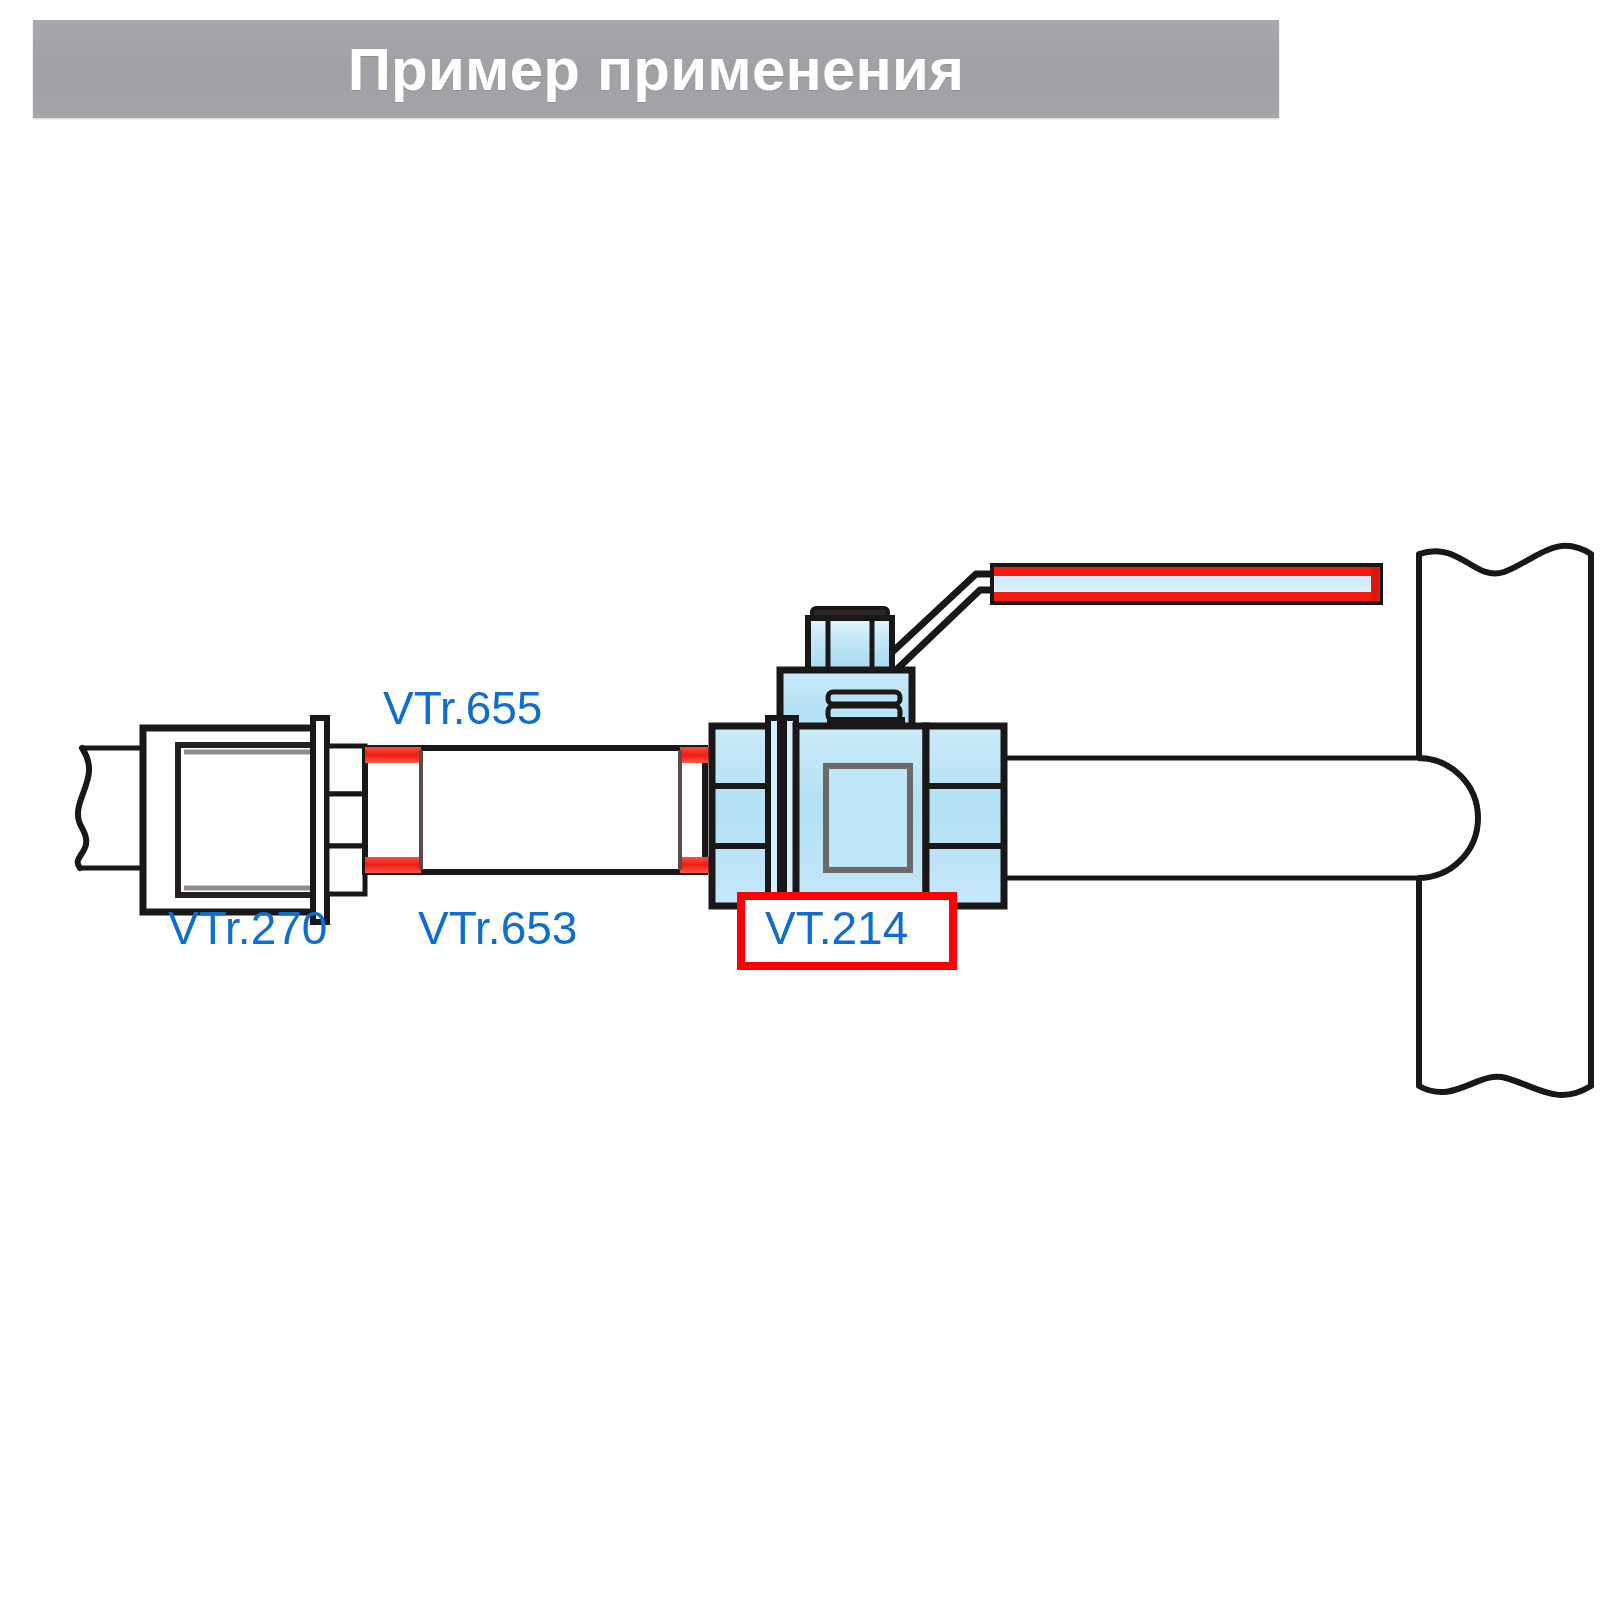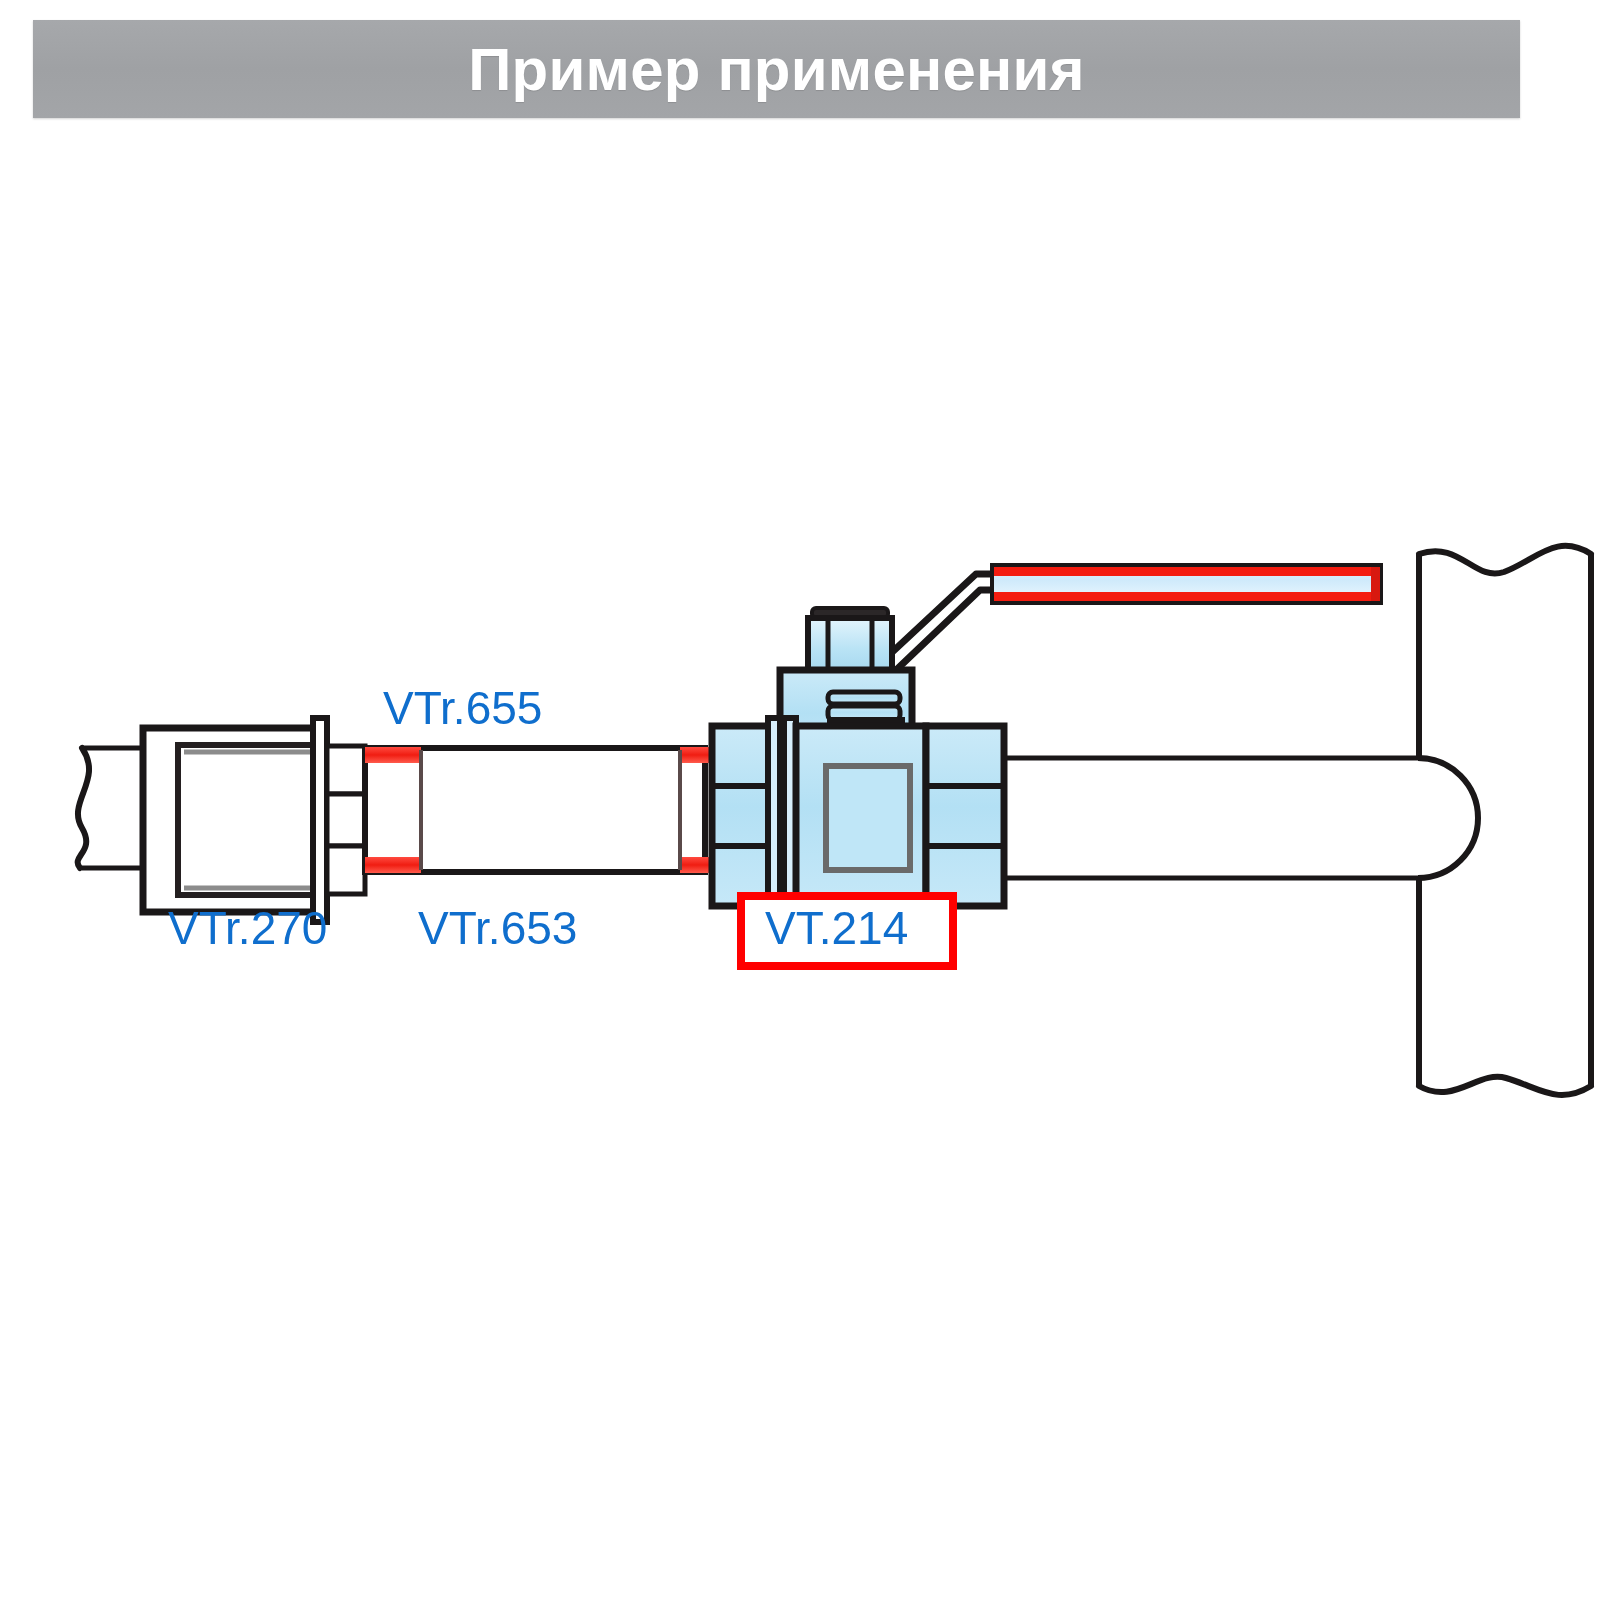--- a/index.html
+++ b/index.html
@@ -17,21 +17,21 @@
   #page {
     position: absolute;
     inset: 0;
     background: #ffffff;
   }
   
   #header-banner {
     position: absolute;
     left: 33px;
     top: 20px;
-    width: 1487px;
+    width: 1246px;
     height: 98px;
     background: linear-gradient(to bottom, #a6a8ab 0%, #9fa1a4 50%, #a3a5a8 100%);
     box-shadow: 0 1px 2px rgba(0,0,0,0.18);
     display: flex;
     align-items: center;
     justify-content: center;
   }
   #header-title {
     color: #ffffff;
     font-size: 60px;

